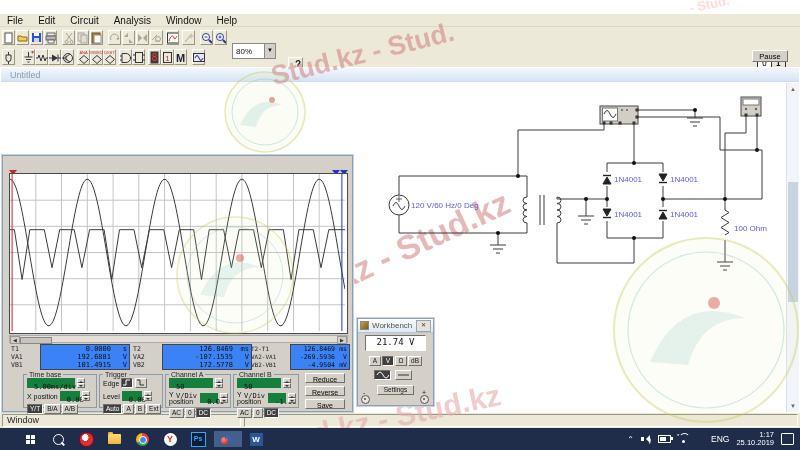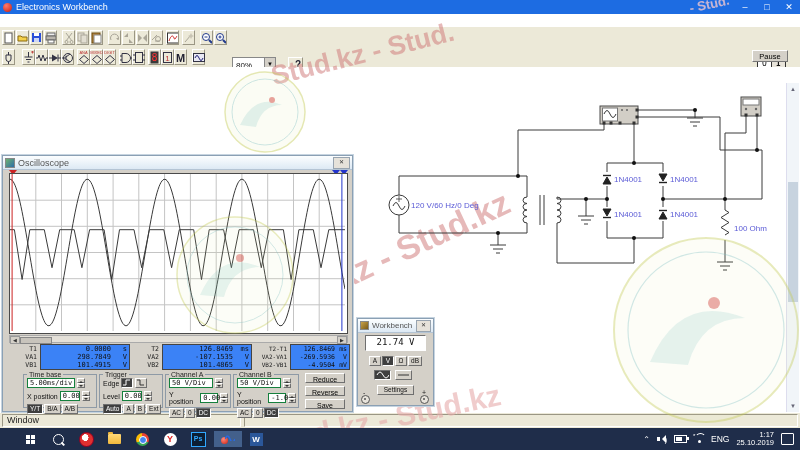--- a/index.html
+++ b/index.html
@@ -11,21 +11,21 @@
             display:flex;align-items:center;gap:4px;padding-left:3px;box-sizing:border-box;}
   .wctl{margin-left:auto;display:flex;height:14px;}
   .wctl span{width:22px;text-align:center;font-size:9px;line-height:14px;color:#fff;}
   .menubar{left:0;top:14px;width:800px;height:13px;background:#ece9d8;border-bottom:1px solid #dcd8c8;
            display:flex;align-items:center;gap:15px;padding-left:7px;font-size:10px;box-sizing:border-box;}
   .toolzone{left:0;top:27px;width:800px;height:40px;background:#ece9d8;border-bottom:1px solid #b8b4a4;}
   .tbtn{position:absolute;width:13px;height:15px;background:#ece9d8;border:1px solid;
         border-color:#fff #9a9684 #9a9684 #fff;display:flex;align-items:center;justify-content:center;padding:0;}
   .pbtn{position:absolute;width:13px;height:16px;background:#ece9d8;border:1px solid;
         border-color:#fff #9a9684 #9a9684 #fff;display:flex;flex-direction:column;align-items:center;justify-content:center;padding:0;}
-  .zoomsel{position:absolute;left:198px;top:30px;width:42px;height:14px;background:#fff;border:1px solid #888;
+  .zoomsel{position:absolute;left:198px;top:16px;width:42px;height:14px;background:#fff;border:1px solid #888;
            font-size:8px;display:flex;align-items:center;}
   .zoomsel .zval{flex:1;padding-left:3px;}
   .zoomsel .zarr{width:10px;height:100%;background:#d4d0c8;border-left:1px solid #888;font-size:6px;line-height:12px;text-align:center;}
   .helpbtn{position:absolute;left:244px;top:30px;width:15px;height:14px;background:#ece9d8;border:1px solid;
            border-color:#fff #9a9684 #9a9684 #fff;font-size:10px;font-weight:bold;color:#223;text-align:center;line-height:12px;}
   .power{position:absolute;left:757px;top:30px;width:27px;height:14px;border:1px solid #333;background:#fff;
          display:flex;font-size:8px;font-family:"DejaVu Sans Mono",monospace;}
   .power i{flex:1;font-style:normal;text-align:center;line-height:12px;border-right:1px solid #333;}
   .power b{flex:1;text-align:center;line-height:12px;background:#e8e4da;}
   .pause{position:absolute;left:752px;top:50px;width:36px;height:12px;background:#d4d0c8;border:1px solid;
@@ -33,21 +33,21 @@
   
   .workspace{left:0;top:67px;width:800px;height:346px;background:#fff;}
   .doctitle{left:1px;top:68px;width:798px;height:14px;background:linear-gradient(#f2f7fc,#d6e4f2);
             color:#8a9cb4;font-size:9px;line-height:14px;padding-left:9px;box-sizing:border-box;border-bottom:1px solid #cddcec;}
   .vscroll{left:786px;top:83px;width:12px;height:329px;background:#f1f5f9;border-left:1px solid #dde;}
   .vthumb{position:absolute;left:1px;top:99px;width:10px;height:120px;background:#c7d3df;}
   .sarr{position:absolute;left:0;width:12px;height:12px;font-size:6px;color:#667;text-align:center;line-height:12px;background:#f1f5f9;}
   .mb{background:#d4d0c8;border:1px solid;border-color:#fff #6f6f6f #6f6f6f #fff;font-size:6.5px;line-height:8px;
       height:10px;padding:0 2px;box-sizing:border-box;color:#111;}
   .mb.sel{background:#3f3f3f;color:#fff;border-color:#6f6f6f #fff #fff #6f6f6f;}
-  .fld{background:#fff;border:1px solid #15803d;font-size:7px;font-family:"DejaVu Sans Mono",monospace;
+  .fld{background:#fff;border:5px solid #15803d;font-size:7px;font-family:"DejaVu Sans Mono",monospace;
        padding:0 2px;height:10px;line-height:9px;box-sizing:border-box;}
   .spin{display:inline-flex;flex-direction:column;width:8px;height:10px;}
   .spin i{flex:1;background:#d4d0c8;border:1px solid;border-color:#fff #6f6f6f #6f6f6f #fff;position:relative;}
   .spin i:before{content:"";position:absolute;left:1px;top:1px;border:2px solid transparent;}
   .spin i.up:before{border-bottom:2px solid #333;top:0;}
   .spin i.dn:before{border-top:2px solid #333;}
   .gb{position:absolute;border:1px solid #8e9aa6;}
   .gb .gl{position:absolute;top:-4px;left:3px;background:#d4d0c8;font-size:7px;line-height:7px;padding:0 2px;color:#222;}
   .grow{display:flex;align-items:center;gap:2px;margin:3px 2px 0 3px;font-size:7px;}
   
@@ -55,21 +55,21 @@
         box-shadow:0 0 0 1px #c6d4e0;z-index:10;}
   .wtitle{position:absolute;left:0;top:0;right:0;height:13px;background:linear-gradient(#fcfeff,#dde9f4);
           border-bottom:1px solid #b4c4d4;display:flex;align-items:center;gap:3px;padding:0 2px;font-size:9px;color:#555;}
   .wclose{margin-left:auto;width:15px;height:10px;background:#e6e2da;border:1px solid #98a4b0;font-size:6px;
           line-height:9px;text-align:center;color:#333;}
   .scope-display{position:absolute;left:6px;top:17px;width:337px;height:159px;background:#fff;border:1px solid #4a4a4a;box-sizing:content-box;}
   .tri{position:absolute;width:0;height:0;border-left:4px solid transparent;border-right:4px solid transparent;}
   .hscroll{position:absolute;left:6px;top:179px;width:339px;height:8px;background:#e4e0d8;border:1px solid #aaa;box-sizing:border-box;display:flex;}
   .hthumb{position:absolute;left:10px;top:1px;width:30px;height:5px;background:#c8c4bc;border:1px solid #888;}
   .harr{width:8px;height:6px;font-size:5px;line-height:6px;text-align:center;color:#333;background:#d4d0c8;border:1px solid #999;}
-  .ro-label{position:absolute;font-size:6.5px;font-family:"DejaVu Sans Mono",monospace;text-align:right;line-height:8px;color:#222;}
+  .ro-label{position:absolute;font-size:6.5px;font-family:"DejaVu Sans Mono",monospace;line-height:8px;color:#222;}
   .ro-box{position:absolute;background:#3b82f6;border:1px solid #444;font-family:"DejaVu Sans Mono",monospace;font-size:7px;}
   .ro-box .r{display:flex;height:8px;line-height:8px;padding:0 2px;}
   .ro-box .v{flex:1;text-align:right;}
   .ro-box .u{width:16px;text-align:right;}
   .rb{position:absolute;width:40px;height:10px;background:#d4d0c8;border:1px solid;border-color:#fff #6f6f6f #6f6f6f #fff;
       font-size:7px;text-align:center;line-height:9px;}
   
   .mwin{left:357px;top:318px;width:75px;height:86px;background:#d4d0c8;border:1px solid #8ba0b4;
         box-shadow:0 0 0 1px #c6d4e0;z-index:11;}
   .mdisp{position:absolute;left:7px;top:16px;width:59px;height:14px;background:#fff;border:1px solid;
@@ -87,30 +87,29 @@
   .clock{font-size:7.5px;line-height:8px;text-align:right;color:#fff;}
   
   .wmlayer{left:0;top:0;width:800px;height:450px;pointer-events:none;z-index:40;}
   .wm{position:absolute;font-weight:bold;color:rgba(205,115,115,0.5);transform-origin:left top;white-space:nowrap;}
 </style>
 </head>
 <body>
 
 <div id="screen">
 
-  <div class="abs titlebar">
-    <span style="width:9px;height:9px;border-radius:50%;background:radial-gradient(circle at 35% 30%,#ff7a6a,#c81c10);display:inline-block;"></span>
-    <span>Electronics Workbench</span>
-    <span class="wctl">
-      <span>–</span>
-      <span>□</span>
-      <span>✕</span>
-    </span>
+
+  <div class="abs menubar">
+    <span>File</span>
+    <span>Edit</span>
+    <span>Circuit</span>
+    <span>Analysis</span>
+    <span>Window</span>
+    <span>Help</span>
   </div>
-
 
   <div class="abs toolzone">
 
     <button class="tbtn" style="left:2px;top:3px;">
       <svg width="11" height="12">
           <rect x="2" y="1" width="7" height="10" fill="#fff" stroke="#555"></rect>
         </svg>
       </button>
     <button class="tbtn" style="left:16px;top:3px;">
       <svg width="11" height="12">
@@ -288,20 +287,23 @@
       </button>
 
     <div class="power">
       <i>O</i>
         <b>I</b>
     </div>
   </div>
   <button class="abs pause"><span>Pause</span></button>
 
   <div class="abs workspace"></div>
+  <div class="abs doctitle">
+    <span>Untitled</span>
+  </div>
   <div class="abs vscroll">
     <span class="sarr" style="top:0;">▲</span>
     <div class="vthumb"></div>
     <span class="sarr" style="bottom:0;">▼</span>
   </div>
 
   <svg class="abs" style="left:0;top:0;z-index:2;" width="800" height="450">
     <g stroke="#3a3a3a" stroke-width="1" fill="none">
       <path d="M399,195 V176 H527 V197"></path>
       <path d="M399,215 V233 H527 V223"></path>
@@ -408,25 +410,20 @@
       <text x="411" y="208">120 V/60 Hz/0 Deg</text>
       <text x="614" y="182">1N4001</text>
       <text x="670" y="182">1N4001</text>
       <text x="614" y="217">1N4001</text>
       <text x="670" y="217">1N4001</text>
       <text x="734" y="231">100 Ohm</text>
     </g>
   </svg>
 
   <div class="abs swin">
-    <div class="wtitle">
-      <span style="width:8px;height:8px;background:linear-gradient(135deg,#6fb26f,#2d6da8);display:inline-block;border:1px solid #888;"></span>
-      <span>Oscilloscope</span>
-      <span class="wclose">✕</span>
-    </div>
 
     <div class="tri" style="left:6px;top:13.5px;border-top:5px solid #cc2222;"></div>
     <div class="tri" style="left:329px;top:13.5px;border-top:5px solid #2233cc;"></div>
     <div class="tri" style="left:337px;top:13.5px;border-top:5px solid #2233cc;"></div>
 
     <div class="scope-display">
       <svg id="scope-plot" width="335" height="157" viewBox="0 0 335 157">
           <path d="M25.8,0V157M51.5,0V157M77.3,0V157M103.1,0V157M128.8,0V157M154.6,0V157M180.4,0V157M206.2,0V157M231.9,0V157M257.7,0V157M283.5,0V157M309.2,0V157M0,26.2H335M0,52.3H335M0,78.5H335M0,104.7H335M0,130.8H335" stroke="#c4c4c4" stroke-width="1" fill="none"></path>
           <path d="M0,5.2L1,5.5L2,6.2L3,7.4L4,9.1L5,11.2L6,13.8L7,16.8L8,20.2L9,24.0L10,28.1L11,32.6L12,37.4L13,42.5L14,47.8L15,53.3L16,58.9L17,64.7L18,70.6L19,76.6L20,82.5L21,88.4L22,94.3L23,100.0L24,105.7L25,111.1L26,116.3L27,121.3L28,126.0L29,130.3L30,134.4L31,138.0L32,141.3L33,144.2L34,146.6L35,148.6L36,150.1L37,151.1L38,151.7L39,151.7L40,151.3L41,150.4L42,149.1L43,147.2L44,145.0L45,142.2L46,139.1L47,135.5L48,131.6L49,127.4L50,122.8L51,117.9L52,112.7L53,107.4L54,101.8L55,96.1L56,90.2L57,84.3L58,78.4L59,72.4L60,66.5L61,60.7L62,55.0L63,49.4L64,44.1L65,38.9L66,34.1L67,29.5L68,25.2L69,21.3L70,17.8L71,14.7L72,11.9L73,9.7L74,7.9L75,6.5L76,5.6L77,5.3L78,5.3L79,5.9L80,7.0L81,8.5L82,10.5L83,12.9L84,15.8L85,19.1L86,22.8L87,26.8L88,31.2L89,35.9L90,40.9L91,46.1L92,51.6L93,57.2L94,62.9L95,68.8L96,74.7L97,80.7L98,86.6L99,92.5L100,98.3L101,104.0L102,109.4L103,114.7L104,119.8L105,124.6L106,129.0L107,133.2L108,137.0L109,140.3L110,143.3L111,145.9L112,148.0L113,149.7L114,150.8L115,151.5L116,151.8L117,151.5L118,150.8L119,149.5L120,147.9L121,145.7L122,143.1L123,140.1L124,136.7L125,132.9L126,128.7L127,124.2L128,119.4L129,114.3L130,109.0L131,103.5L132,97.8L133,92.0L134,86.2L135,80.2L136,74.3L137,68.3L138,62.5L139,56.7L140,51.1L141,45.7L142,40.5L143,35.5L144,30.9L145,26.5L146,22.5L147,18.8L148,15.6L149,12.7L150,10.3L151,8.4L152,6.9L153,5.9L154,5.3L155,5.3L156,5.7L157,6.6L158,8.0L159,9.8L160,12.1L161,14.9L162,18.0L163,21.6L164,25.5L165,29.8L166,34.4L167,39.3L168,44.5L169,49.9L170,55.4L171,61.1L172,67.0L173,72.9L174,78.8L175,84.8L176,90.7L177,96.5L178,102.2L179,107.8L180,113.1L181,118.3L182,123.1L183,127.7L184,131.9L185,135.8L186,139.3L187,142.5L188,145.2L189,147.4L190,149.2L191,150.5L192,151.4L193,151.7L194,151.6L195,151.0L196,150.0L197,148.4L198,146.4L199,144.0L200,141.1L201,137.8L202,134.1L203,130.0L204,125.6L205,120.9L206,115.9L207,110.7L208,105.2L209,99.6L210,93.8L211,88.0L212,82.0L213,76.1L214,70.2L215,64.3L216,58.5L217,52.8L218,47.3L219,42.1L220,37.0L221,32.3L222,27.8L223,23.7L224,19.9L225,16.5L226,13.6L227,11.0L228,8.9L229,7.3L230,6.1L231,5.4L232,5.2L233,5.5L234,6.3L235,7.5L236,9.2L237,11.4L238,14.0L239,17.0L240,20.5L241,24.3L242,28.5L243,33.0L244,37.8L245,42.9L246,48.2L247,53.7L248,59.4L249,65.2L250,71.1L251,77.0L252,83.0L253,88.9L254,94.7L255,100.5L256,106.1L257,111.5L258,116.7L259,121.7L260,126.3L261,130.7L262,134.7L263,138.3L264,141.5L265,144.4L266,146.8L267,148.7L268,150.2L269,151.2L270,151.7L271,151.7L272,151.3L273,150.4L274,148.9L275,147.1L276,144.8L277,142.0L278,138.8L279,135.3L280,131.3L281,127.0L282,122.4L283,117.5L284,112.3L285,106.9L286,101.4L287,95.6L288,89.8L289,83.9L290,77.9L291,72.0L292,66.1L293,60.3L294,54.6L295,49.0L296,43.7L297,38.5L298,33.7L299,29.1L300,24.9L301,21.0L302,17.5L303,14.4L304,11.8L305,9.5L306,7.7L307,6.4L308,5.6L309,5.2L310,5.4L311,6.0L312,7.1L313,8.6L314,10.7L315,13.1L316,16.0L317,19.4L318,23.1L319,27.1L320,31.6L321,36.3L322,41.3L323,46.5L324,52.0L325,57.6L326,63.4L327,69.2L328,75.2L329,81.1L330,87.1L331,92.9L332,98.7L333,104.4L334,109.9L335,115.1" stroke="#3a3a3a" stroke-width="1" fill="none"></path>
           <path d="M0,55.7L4.4,55.7L12.1,105.5L19.8,55.7L34.3,55.7L42.0,93.7L49.7,55.7L64.2,55.7L71.9,93.7L79.6,55.7L94.1,55.7L101.8,105.5L109.5,55.7L124.0,55.7L131.7,93.7L139.4,55.7L153.8,55.7L161.6,93.7L169.3,55.7L183.7,55.7L191.5,105.5L199.2,55.7L213.6,55.7L221.4,93.7L229.1,55.7L243.5,55.7L251.3,93.7L259.0,55.7L273.4,55.7L281.1,105.5L288.9,55.7L303.3,55.7L311.0,93.7L318.8,55.7L335,55.7" stroke="#3a3a3a" stroke-width="1" fill="none"></path>
@@ -444,21 +441,21 @@
       <div>T1</div>
         <div>VA1</div>
         <div>VB1</div>
     </div>
     <div class="ro-box" style="left:37px;top:188px;width:88px;">
       <div class="r">
           <span class="v">0.0000</span>
           <span class="u">s</span>
         </div>
       <div class="r">
-          <span class="v">298.7849</span>
+          <span class="v">192.6881</span>
           <span class="u">V</span>
         </div>
       <div class="r">
           <span class="v">101.4915</span>
           <span class="u">V</span>
         </div>
     </div>
     <div class="ro-label" style="left:130px;top:189px;width:26px;">
       <div>T2</div>
         <div>VA2</div>
@@ -467,21 +464,21 @@
     <div class="ro-box" style="left:159px;top:188px;width:88px;">
       <div class="r">
           <span class="v">126.8469</span>
           <span class="u">ms</span>
         </div>
       <div class="r">
           <span class="v">-107.1535</span>
           <span class="u">V</span>
         </div>
       <div class="r">
-          <span class="v">101.4865</span>
+          <span class="v">172.5778</span>
           <span class="u">V</span>
         </div>
     </div>
     <div class="ro-label" style="left:248px;top:189px;width:36px;font-size:6px;">
       <div>T2-T1</div>
         <div>VA2-VA1</div>
         <div>VB2-VB1</div>
     </div>
     <div class="ro-box" style="left:287px;top:188px;width:58px;font-size:6.5px;">
       <div class="r">
@@ -688,21 +685,21 @@
         </span>
       <span style="position:relative;width:11px;height:6px;border:1px solid #fff;display:inline-block;">
           <i style="position:absolute;left:1px;top:1px;width:6px;height:4px;background:#fff;"></i>
           <i style="position:absolute;right:-2.5px;top:1px;width:1.5px;height:3px;background:#fff;"></i>
         </span>
       <span style="position:relative;width:10px;height:8px;display:inline-block;">
           <i style="position:absolute;left:4px;bottom:0;width:3px;height:3px;border-radius:50%;background:#fff;"></i>
           <i style="position:absolute;left:1px;bottom:-1px;width:9px;height:9px;border:1px solid #fff;border-radius:50%;border-bottom-color:transparent;border-left-color:transparent;border-right-color:transparent;transform:rotate(0deg);"></i>
           <i style="position:absolute;left:-1px;top:-2px;font-style:normal;font-size:6px;">*</i>
         </span>
-      <span style="font-size:8.5px;">ENG</span>
+      <span style="font-size:8.5px;margin-left:16px;">ENG</span>
       <span class="clock">
         <span style="display:block;">1:17</span>
         <span style="display:block;">25.10.2019</span>
       </span>
       <span style="width:11px;height:10px;border:1px solid #fff;border-radius:1px;display:inline-block;"></span>
     </div>
   </div>
 
   <svg class="abs wmlayer" width="800" height="450">
     <g opacity="0.45">

